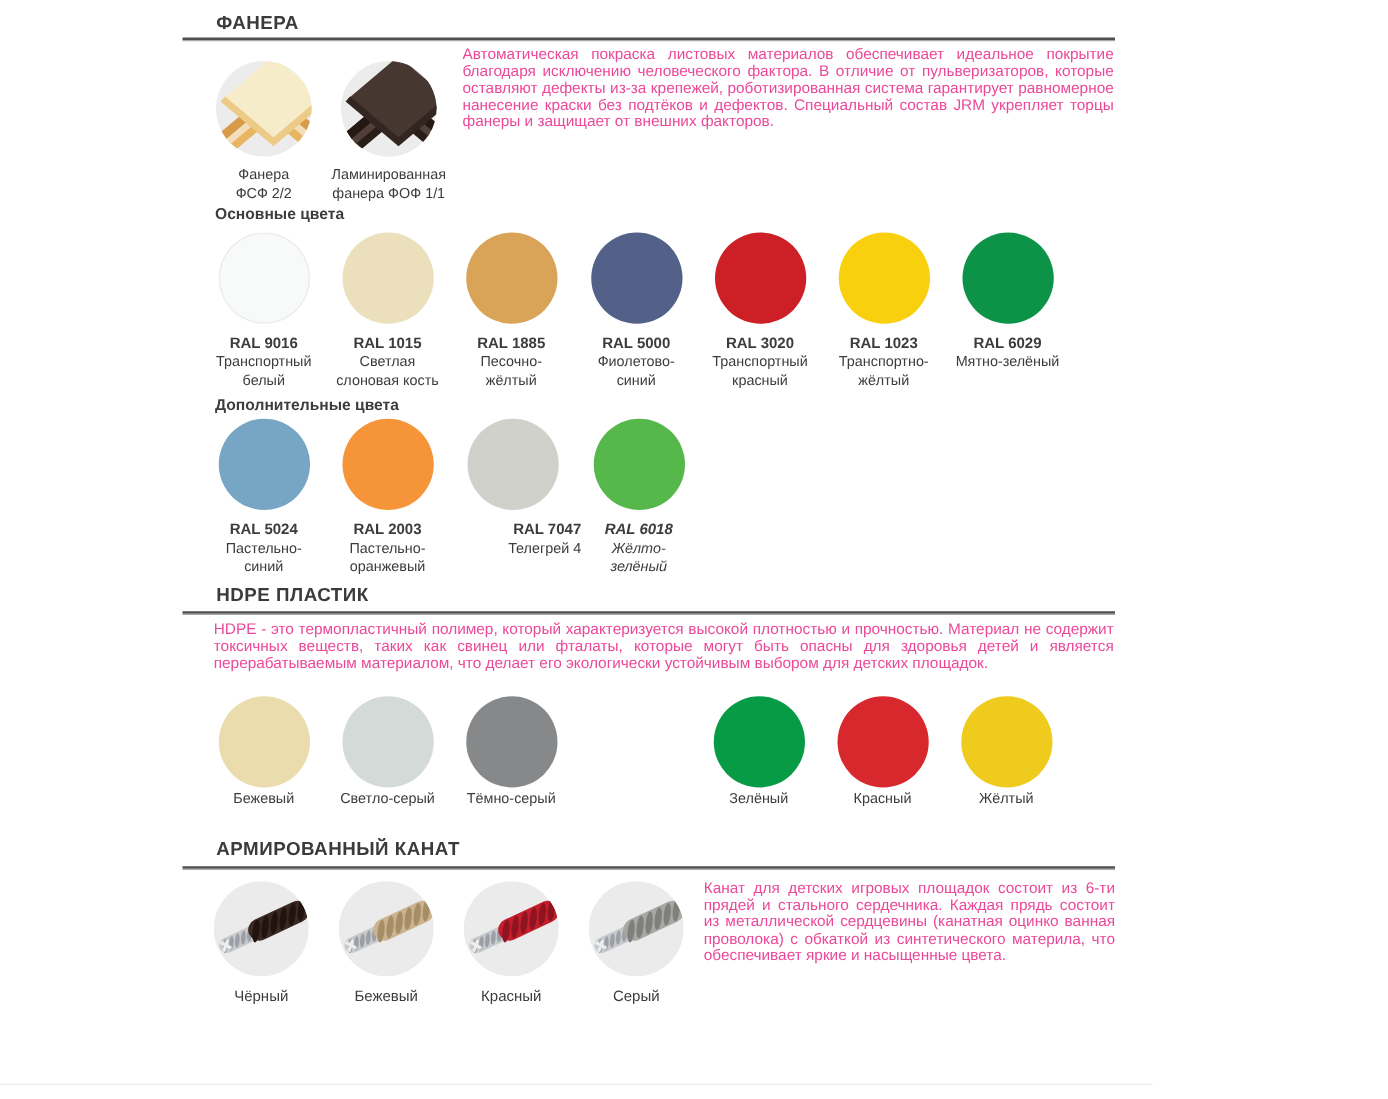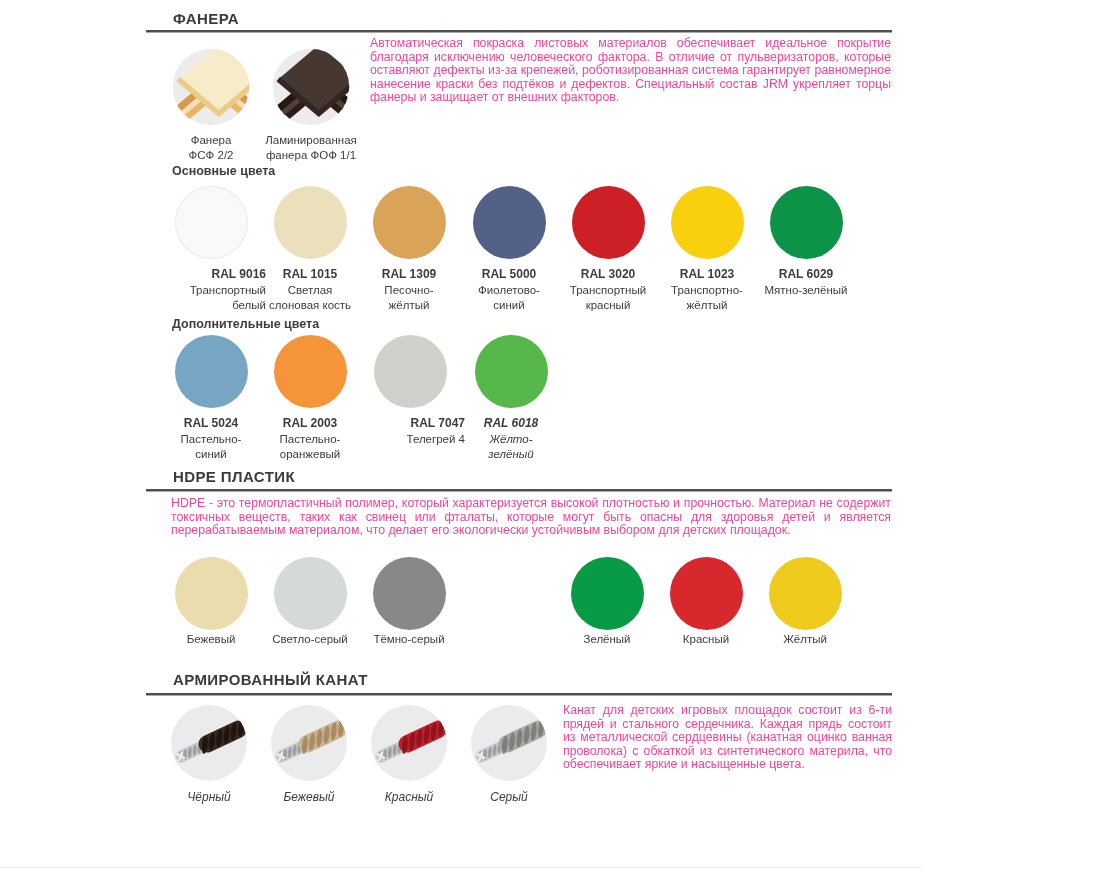--- a/index.html
+++ b/index.html
@@ -18,21 +18,21 @@
   .mat-block { position: absolute; top: 48px; width: 120px; text-align: center; }
   .mat-icon svg { display: block; margin: 0 auto; }
   .mat-label { margin-top: 7px; font-size: 11.5px; color: #3c3c3c; line-height: 1.3; white-space: pre-line; }
 
   .swatch-row { position: absolute; left: 0; width: 1110px; height: 130px; }
   .swatch-item { position: absolute; top: 0; width: 110px; text-align: center; }
   .swatch-circle { width: 73px; height: 73px; border-radius: 50%; margin: 0 auto; }
   .swatch-code { margin-top: 8px; font-size: 12px; font-weight: bold; color: #3c3c3c; }
   .swatch-name { margin-top: 2px; font-size: 11.5px; color: #3c3c3c; line-height: 1.28; white-space: pre-line; }
 
-  .rope-item { position: absolute; top: 0; width: 120px; text-align: center; font-style: italic; }
+  .rope-item { position: absolute; top: 0; width: 120px; text-align: center; }
   .rope-item svg { display: block; margin: 0 auto; }
   .rope-name { margin-top: 9px; font-size: 12px; color: #3c3c3c; }
 
   .footnote { position: absolute; left: 173px; top: 844px; font-size: 12.5px; color: #9b9b9b; }
   .bottom-line { position: absolute; left: 0; top: 867px; width: 1110px; border-top: 1px solid #ececec; }
 </style>
 </head>
 <body>
 
 <div id="page">
@@ -81,35 +81,35 @@
       </svg>
     </span>
     <div class="mat-label">Ламинированная
 фанера ФОФ 1/1</div>
   </div>
 
   <p class="body-text" style="left:370px; top:37px; width:521px;">Автоматическая покраска листовых материалов обеспечивает идеальное покрытие благодаря исключению человеческого фактора. В отличие от пульверизаторов, которые оставляют дефекты из-за крепежей, роботизированная система гарантирует равномерное нанесение краски без подтёков и дефектов. Специальный состав JRM укрепляет торцы фанеры и защищает от внешних факторов.</p>
 
   <div class="sub-title" style="top:164px">Основные цвета</div>
   <div class="swatch-row" id="row-main" style="top:186px">
-      <div class="swatch-item" style="left: 156px; text-align: right;">
+      <div class="swatch-item" style="left: 156px;">
         <div class="swatch-circle" style="background: rgb(248, 249, 249); box-shadow: rgb(235, 235, 235) 0px 0px 0px 1px inset;"></div>
         <div class="swatch-code">RAL 9016</div>
         <div class="swatch-name">Транспортный
 белый</div>
       </div>
       <div class="swatch-item" style="left: 255px;">
         <div class="swatch-circle" style="background: rgb(236, 223, 188);"></div>
         <div class="swatch-code">RAL 1015</div>
         <div class="swatch-name">Светлая
 слоновая кость</div>
       </div>
       <div class="swatch-item" style="left: 354px;">
         <div class="swatch-circle" style="background: rgb(217, 164, 88);"></div>
-        <div class="swatch-code">RAL 1309</div>
+        <div class="swatch-code">RAL 1885</div>
         <div class="swatch-name">Песочно-
 жёлтый</div>
       </div>
       <div class="swatch-item" style="left: 454px;">
         <div class="swatch-circle" style="background: rgb(83, 97, 137);"></div>
         <div class="swatch-code">RAL 5000</div>
         <div class="swatch-name">Фиолетово-
 синий</div>
       </div>
       <div class="swatch-item" style="left: 553px;">

